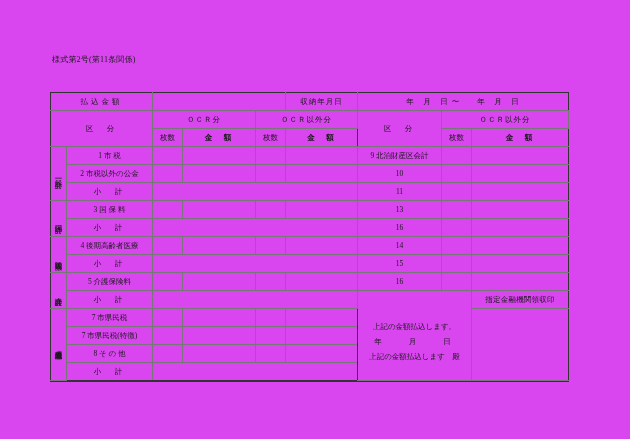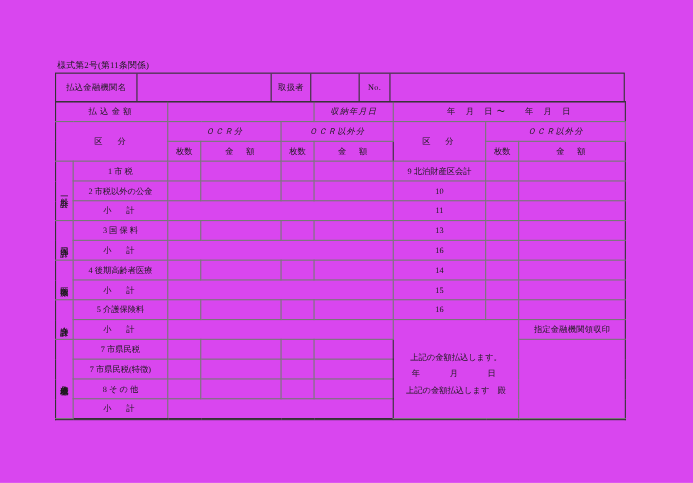--- a/index.html
+++ b/index.html
@@ -96,22 +96,22 @@
     white-space: nowrap;
   }
   .outer-t { border-top: 1.4px solid #333 !important; }
   .outer-b { border-bottom: 1.4px solid #333 !important; }
   .outer-l { border-left: 1.4px solid #333 !important; font-family: Liberation Serif, serif; }
   .outer-r { border-right: 1.4px solid #333 !important; }
   .mid-div { border-left: 1.4px solid #333 !important; }
   .thick-t { border-top: 1.3px solid #444 !important; }
 
   .sp3 { letter-spacing: 3px; }
-  .sp2 { letter-spacing: 2px; }
-  .sp1 { letter-spacing: 1px; font-style: italic; }
+  .sp2 { letter-spacing: 2px; font-weight: bold; }
+  .sp1 { letter-spacing: 1px; }
   .lead { text-align: left; padding-left: 5px; }
 
   
   .vlabel {
     width: 16px;
     font-size: 6.6px;
     line-height: 7.6px;
     padding: 0;
   }
   .vlabel .vtxt {
@@ -129,44 +129,36 @@
   }
 
   
   .pay-block {
     text-align: center;
     font-size: 7.5px;
     line-height: 15px;
     padding: 2px 0 0 0;
     vertical-align: top;
   }
-  .pay-block .ln { display: block; font-family: Liberation Mono, monospace; }
+  .pay-block .ln { display: block; }
   .pay-block .ln-date { letter-spacing: 4px; }
   .stamp-lbl {
     font-size: 7.2px;
     letter-spacing: 0.2px;
   }
 </style>
 </head>
 <body>
 
 <div id="sheet">
   <div class="form-wrap">
 
     <div class="form-code">様式第2号(第11条関係)</div>
 
     <div class="title-row">
-      <div class="titlebox">
-        <div class="tb-lbl-bank">払込金融機関名</div>
-        <div class="tb-val-bank"></div>
-        <div class="tb-lbl-staff">取扱者</div>
-        <div class="tb-val-staff"></div>
-        <div class="tb-lbl-no">No.</div>
-        <div class="tb-val-no"></div>
-      </div>
     </div>
 
     <table class="grid">
       <colgroup>
         <col style="width:16px">
         <col style="width:86px">
         <col style="width:30px">
         <col style="width:73px">
         <col style="width:30px">
         <col style="width:72px">

